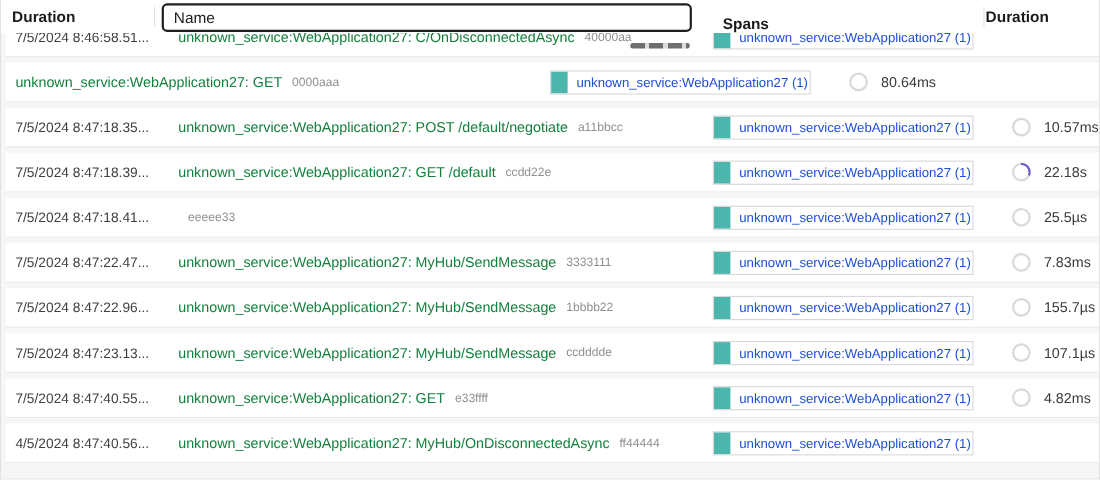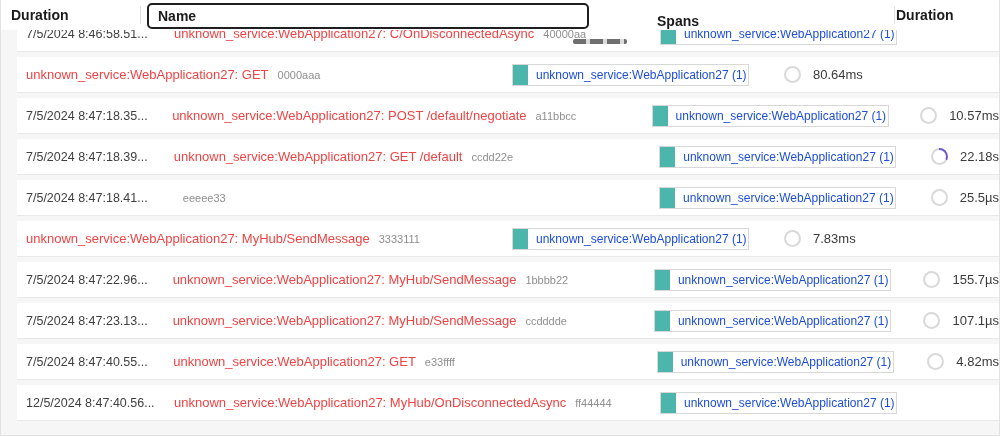--- a/index.html
+++ b/index.html
@@ -23,41 +23,41 @@
   }
   .hcell{font-size:14px;font-weight:600;color:#1b1b1b;}
   .h-ts{width:148px;padding-left:10px;}
   .h-name-gap{width:495px;}
   .h-spans{width:252px;padding-left:13px;margin-top:12px;}
   .h-dur{flex:1;}
   .hdiv{position:absolute;top:6px;width:1px;height:18px;background:#e0e0e0;}
   .hdiv-1{left:139px;}
   .hdiv-2{left:893px;}
   .name-box{
-    position:absolute;left:146px;top:3px;width:442px;height:26px;
+    position:absolute;left:146px;top:3px;width:482px;height:26px;
     background:#ffffff;border:2px solid #1f1f1f;border-radius:5px;
     display:flex;align-items:center;padding-left:9px;
-    font-size:14px;font-weight:700;color:#1b1b1b;z-index:4;
+    font-size:14px;font-weight:400;color:#1b1b1b;z-index:4;
   }
   .artifact{
     position:absolute;left:572px;top:39px;width:54px;height:5px;z-index:2;
     background:repeating-linear-gradient(90deg,#555 0 13px,rgba(85,85,85,.25) 13px 17px);
     border-radius:2px;opacity:.85;
   }
   
-  .rows{position:absolute;top:16px;left:16px;right:0;z-index:1;}
+  .rows{position:absolute;top:16px;left:4px;right:0;z-index:1;}
   .row{
     height:36px;background:#ffffff;
     border-bottom:1px solid #e9e9e9;margin-bottom:5px;
     display:flex;align-items:center;
   }
   .c{display:flex;align-items:center;height:100%;}
   .c-ts{width:148px;padding-left:9px;font-size:12.5px;color:#3f3f3f;white-space:nowrap;}
   .c-name{width:495px;padding-left:9px;white-space:nowrap;overflow:hidden;}
-  .nm{font-size:13px;color:#ef4444;}
+  .nm{font-size:13px;color:#15803d;}
   .tid{font-size:11px;color:#8f8f8f;margin-left:9px;}
   .c-spans{width:252px;}
   .pill{
     display:flex;align-items:stretch;height:22px;width:237px;
     border:1px solid #d8d8d8;background:#ffffff;overflow:hidden;
   }
   .swatch{width:15px;background:var(--teal,#4db6ac);flex:none;}
   .pill-label{
     display:flex;align-items:center;padding:0 8px;
     font-size:12px;color:#1d4ed8;white-space:nowrap;
@@ -159,20 +159,21 @@
         <span class="pill-label">unknown_service:WebApplication27 (1)</span>
       </div>
     </div>
     <div class="c c-dur">
       <span class="ring"></span>
       <span class="dur-text">25.5µs</span>
     </div>
   </div>
 
   <div class="row">
+    <div class="c c-ts">7/5/2024 8:47:22.47...</div>
     <div class="c c-name">
       <span class="nm">unknown_service:WebApplication27: MyHub/SendMessage</span>
       <span class="tid">3333111</span>
     </div>
     <div class="c c-spans">
       <div class="pill">
         <span class="swatch"></span>
         <span class="pill-label">unknown_service:WebApplication27 (1)</span>
       </div>
     </div>
@@ -230,21 +231,21 @@
         <span class="pill-label">unknown_service:WebApplication27 (1)</span>
       </div>
     </div>
     <div class="c c-dur">
       <span class="ring"></span>
       <span class="dur-text">4.82ms</span>
     </div>
   </div>
 
   <div class="row">
-    <div class="c c-ts">12/5/2024 8:47:40.56...</div>
+    <div class="c c-ts">4/5/2024 8:47:40.56...</div>
     <div class="c c-name">
       <span class="nm">unknown_service:WebApplication27: MyHub/OnDisconnectedAsync</span>
       <span class="tid">ff44444</span>
     </div>
     <div class="c c-spans">
       <div class="pill">
         <span class="swatch"></span>
         <span class="pill-label">unknown_service:WebApplication27 (1)</span>
       </div>
     </div>

